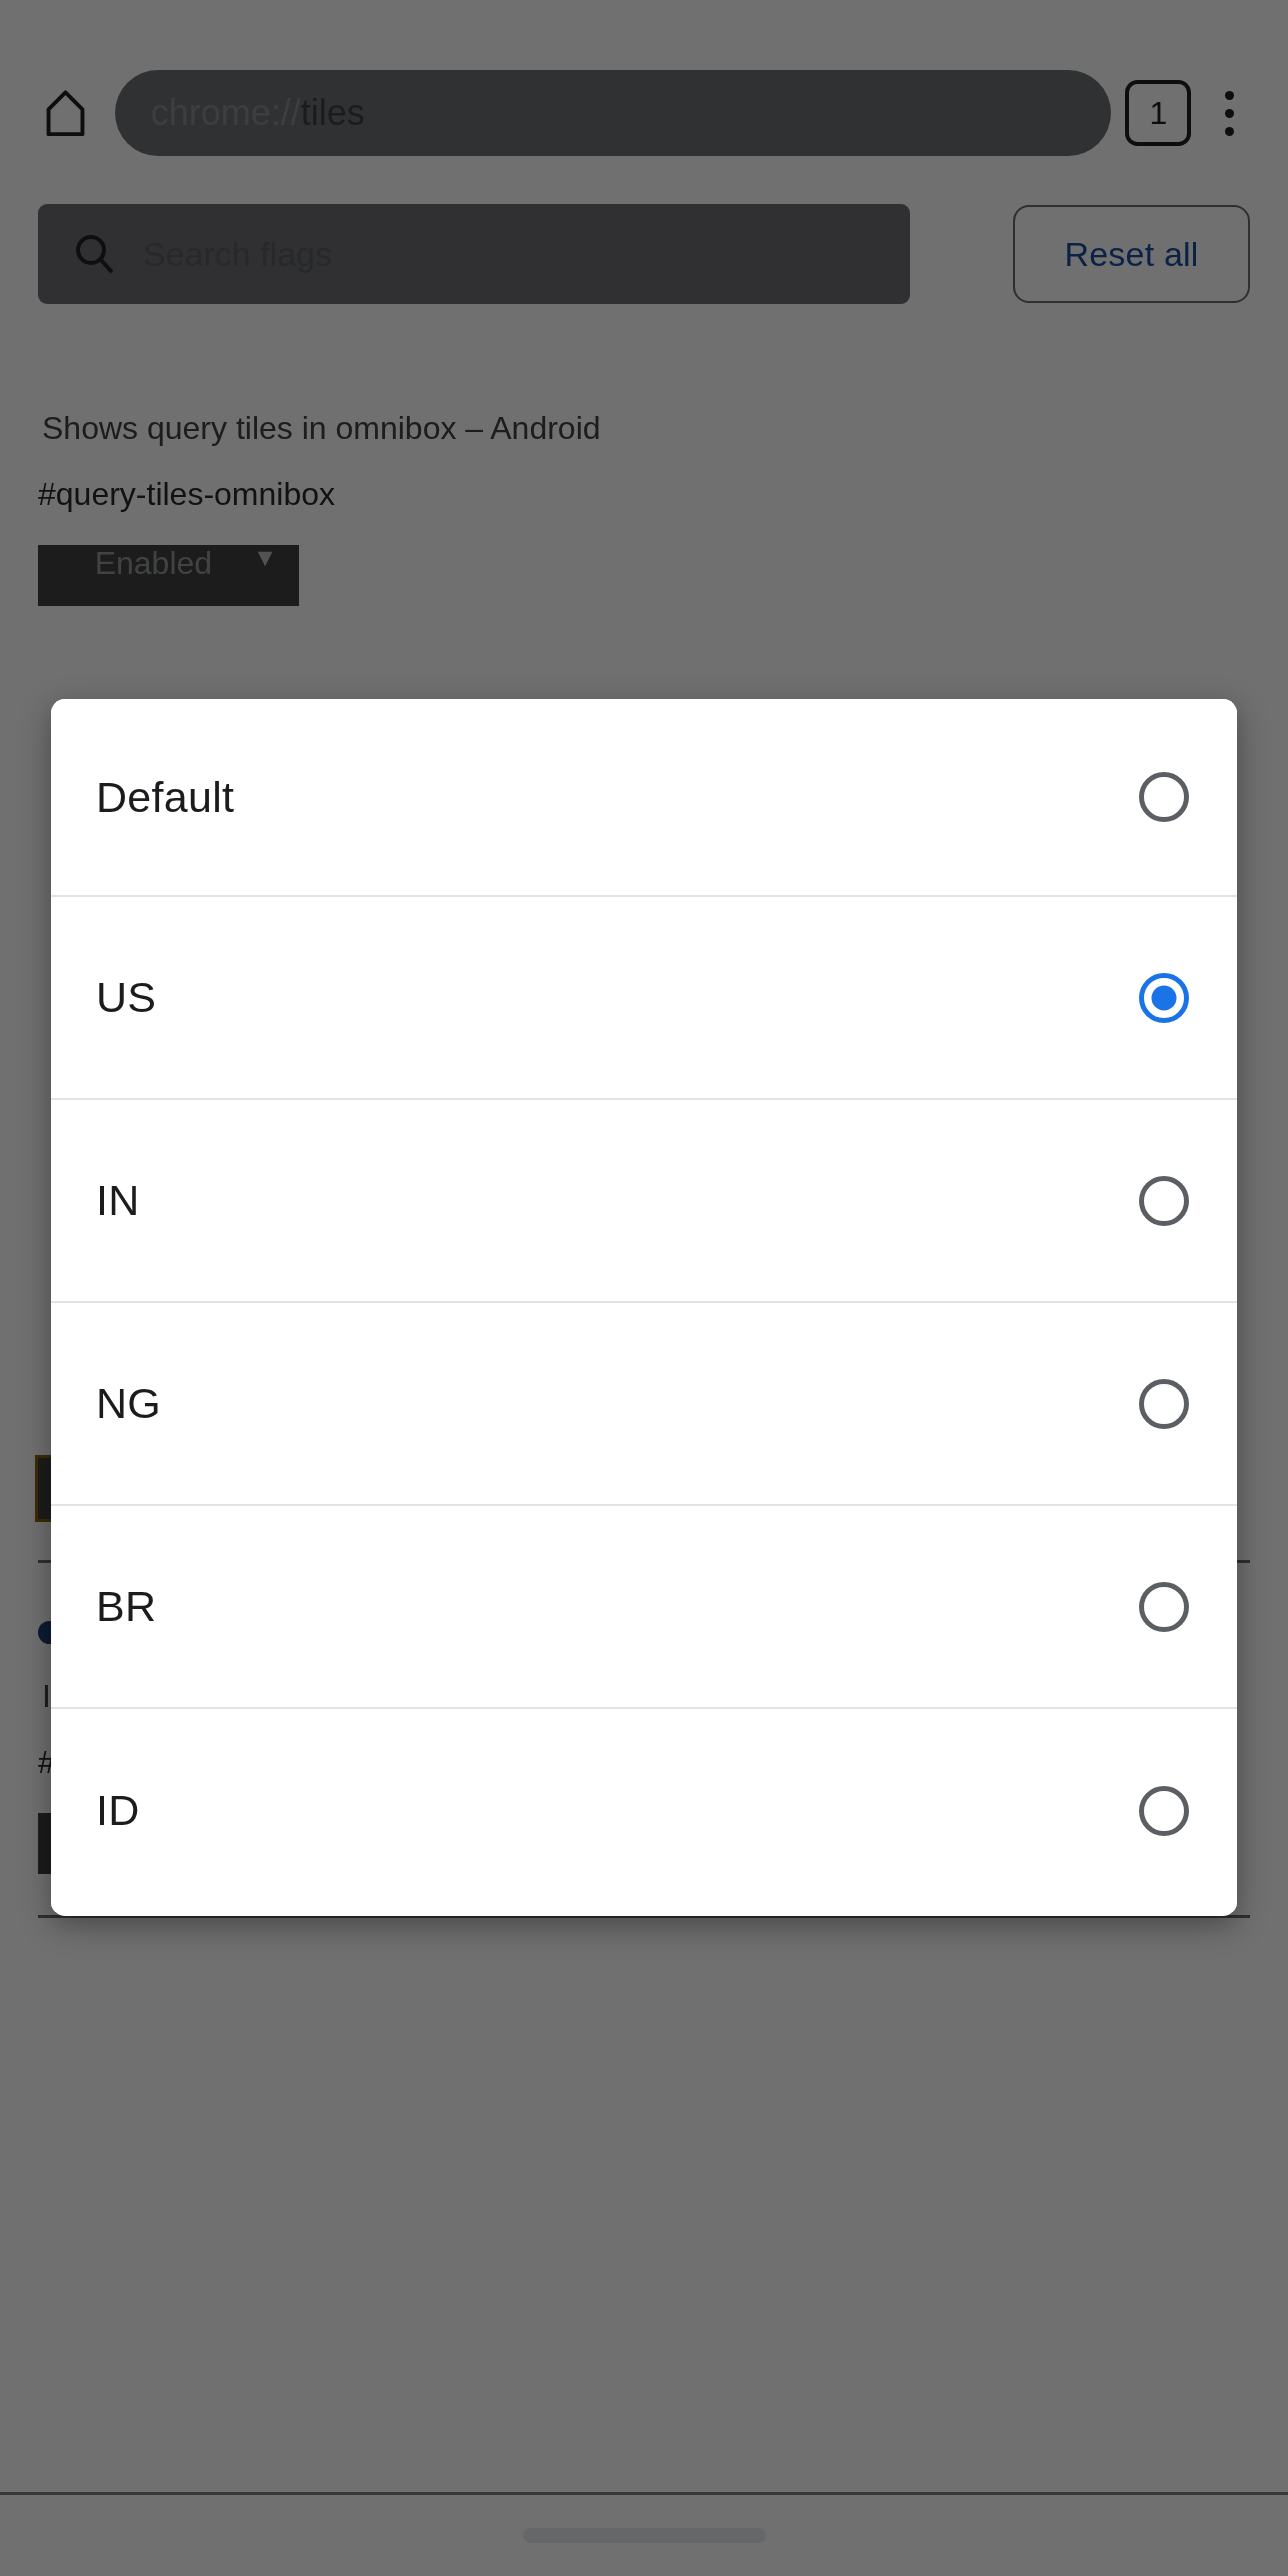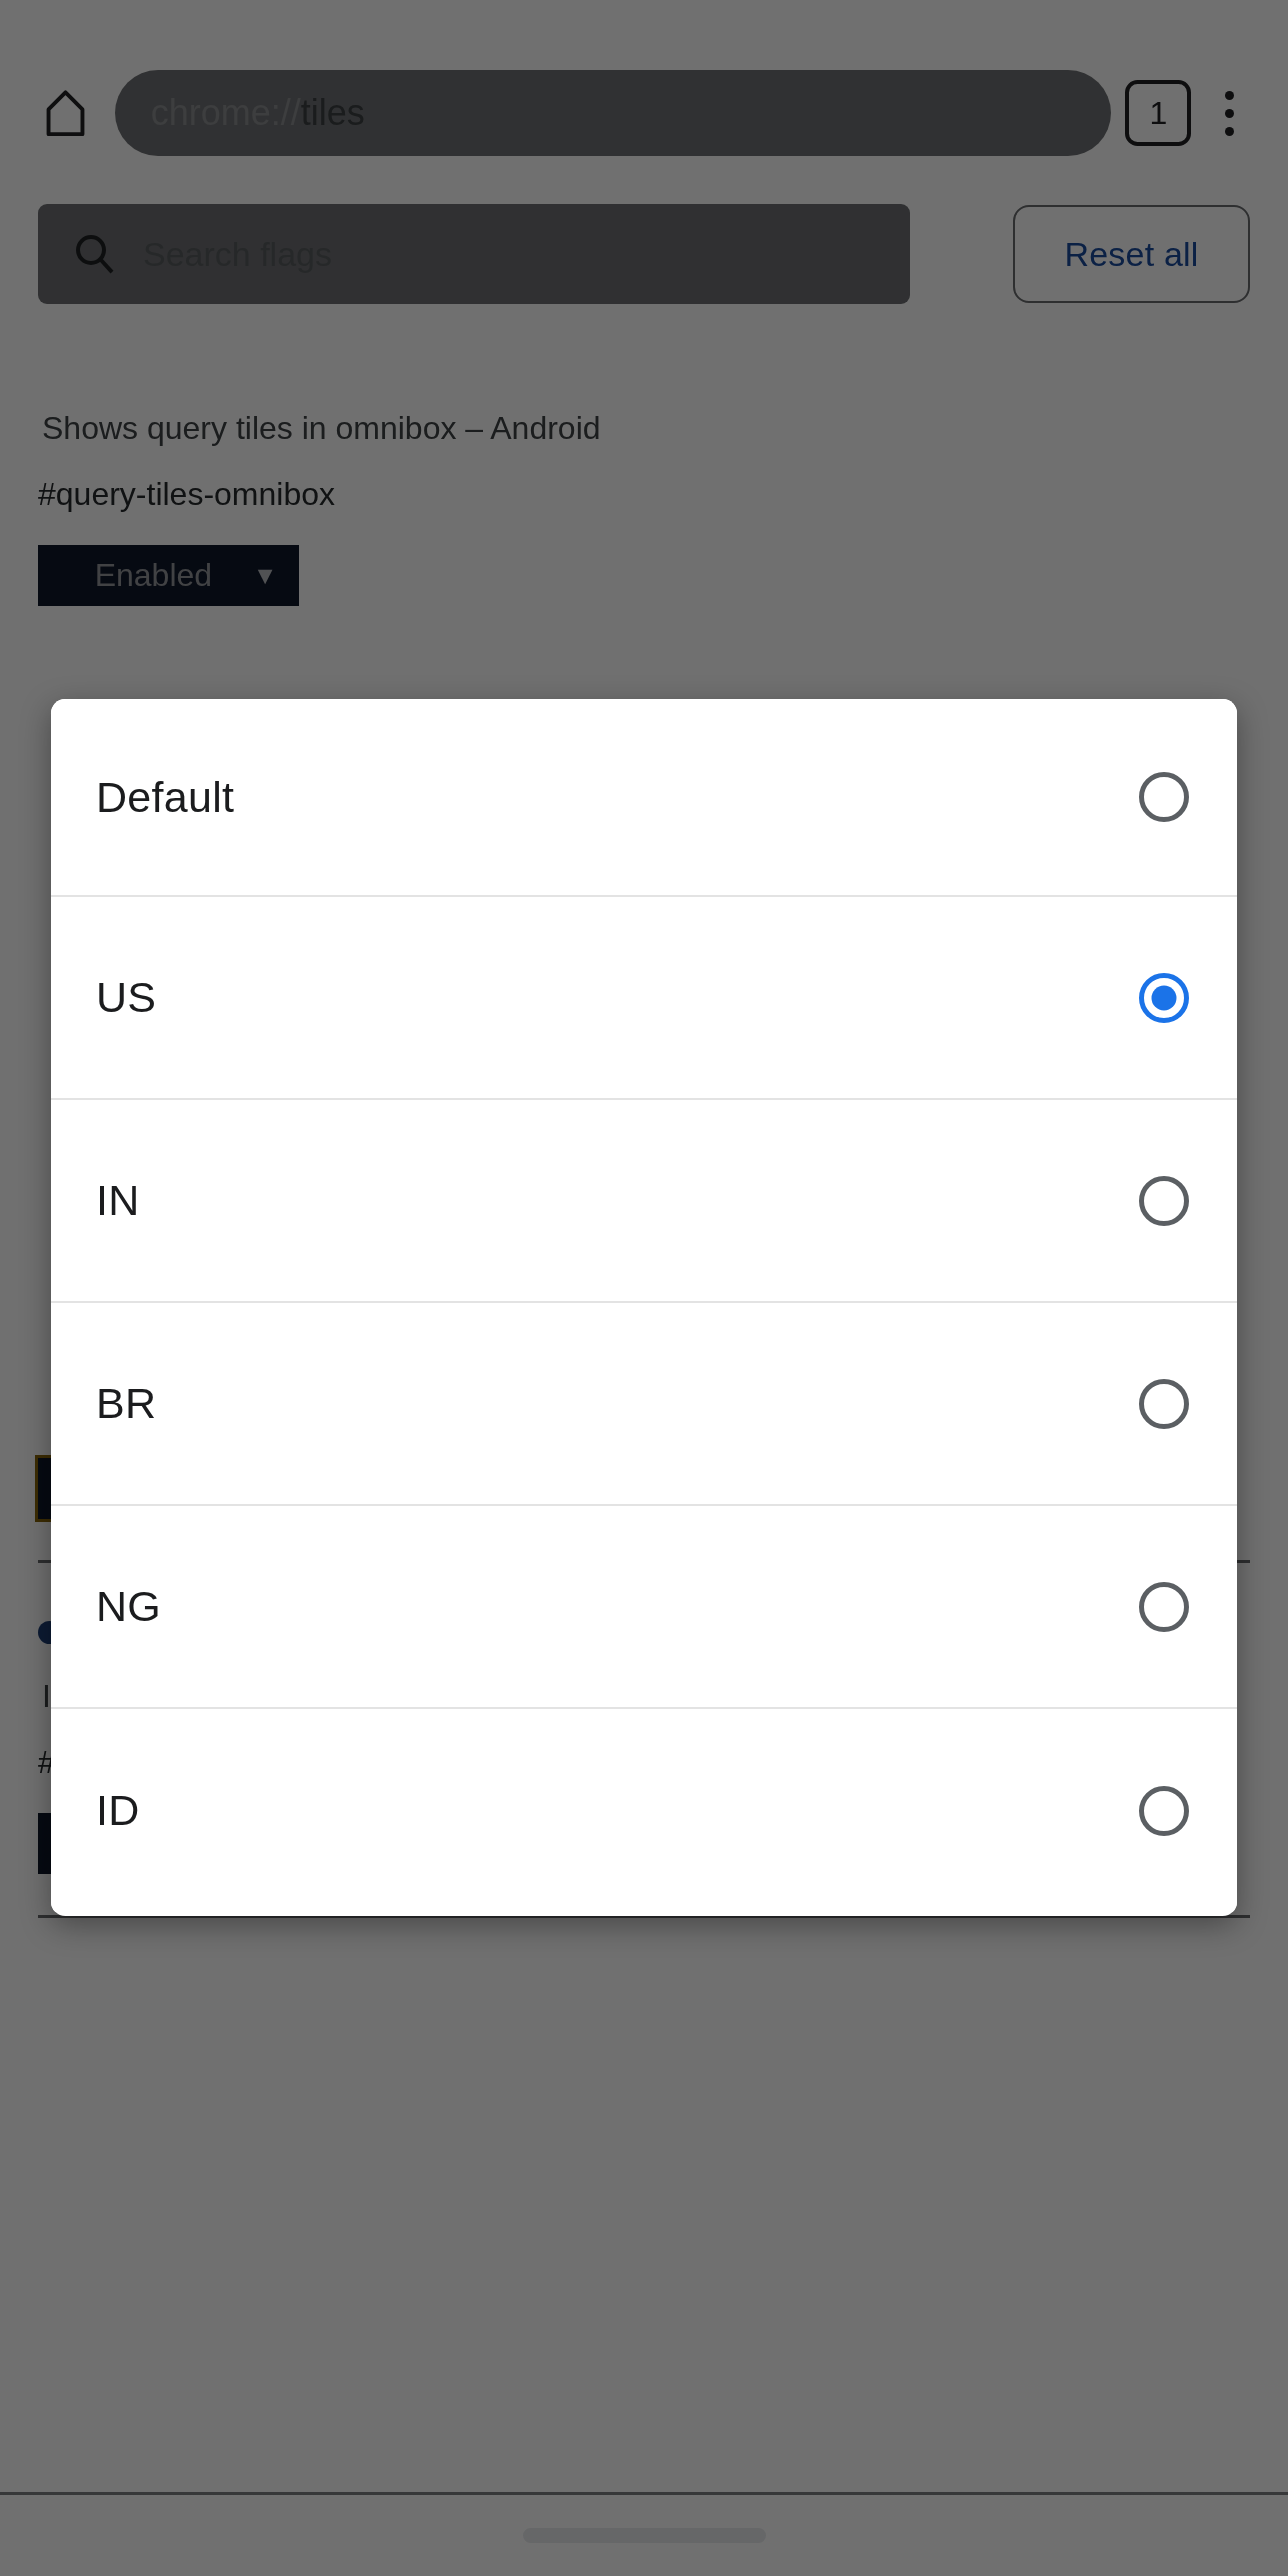--- a/index.html
+++ b/index.html
@@ -73,22 +73,22 @@
 
   
   #content{ position:absolute; top:407px; left:0; width:1288px; }
   .flagdesc{ font-size:32px; color:#3e4245; line-height:1.32; padding:0 42px; }
   .flaglink{
     font-size:32px; color:#26292c; padding:0 38px; margin-top:27px;
     text-underline-offset:5.4px; display:inline-block;
   }
   .selectwrap{ padding:0 38px; margin-top:32px; }
   .flagselect{
-    width:261px; height:61px; background:#0f172a; border:none;
-    display:flex; align-items:center; justify-content:space-between;
+    width:261px; height:61px; background:#404040; border:none;
+    display:flex; justify-content:space-between;
     padding:0 21.5px 0 0; position:relative;
   }
   .flagselect .lbl{
     flex:1; text-align:center; font-size:32px; color:#94979b; padding-left:16px;
   }
   .flagselect .caret{ font-size:25px; color:#b9bcc0; line-height:1; }
   .flagselect.focused{ outline:3.6px solid #8a6408; outline-offset:0; }
 
   .hr{ height:2.7px; background:#6a6c6f; margin:41px 38px 0 38px; }
 
@@ -281,25 +281,25 @@
   </div>
   <div class="optrow">
     <span class="optlabel">US</span>
     <span class="radio sel"></span>
   </div>
   <div class="optrow">
     <span class="optlabel">IN</span>
     <span class="radio"></span>
   </div>
   <div class="optrow">
+    <span class="optlabel">NG</span>
+    <span class="radio"></span>
+  </div>
+  <div class="optrow">
     <span class="optlabel">BR</span>
     <span class="radio"></span>
   </div>
   <div class="optrow">
-    <span class="optlabel">NG</span>
-    <span class="radio"></span>
-  </div>
-  <div class="optrow">
     <span class="optlabel">ID</span>
     <span class="radio"></span>
   </div>
 </div>
 
 
 </body></html>

